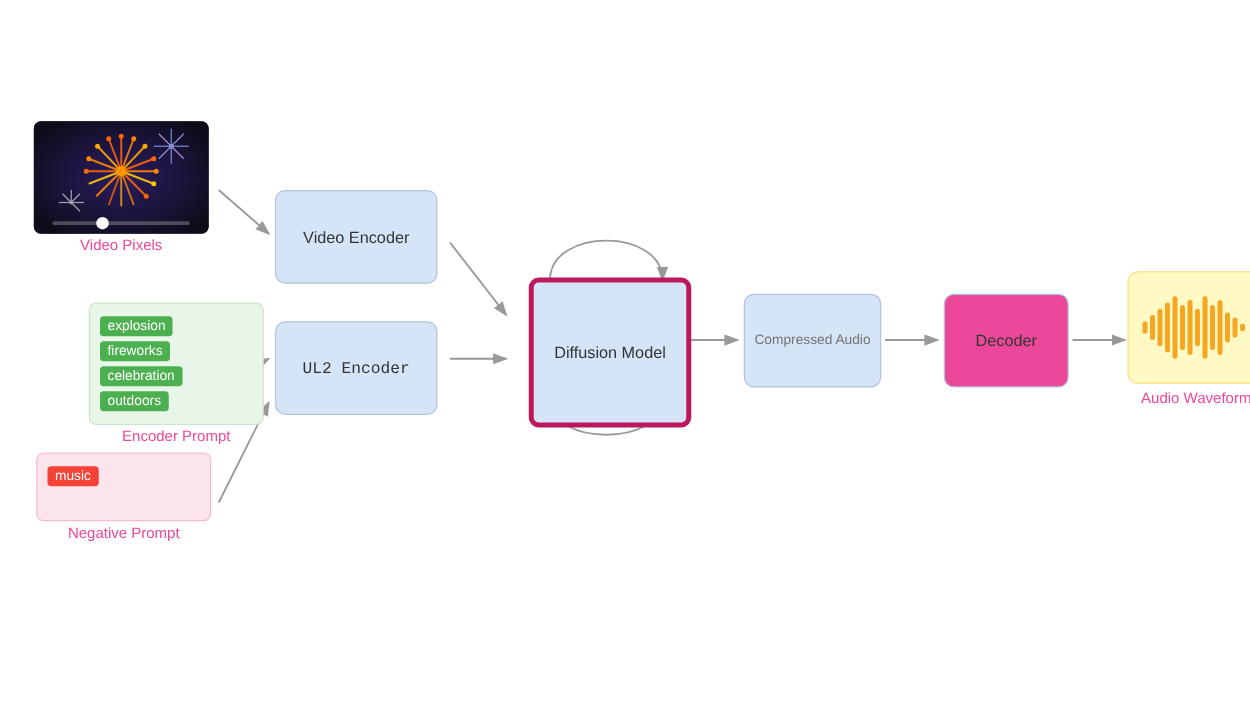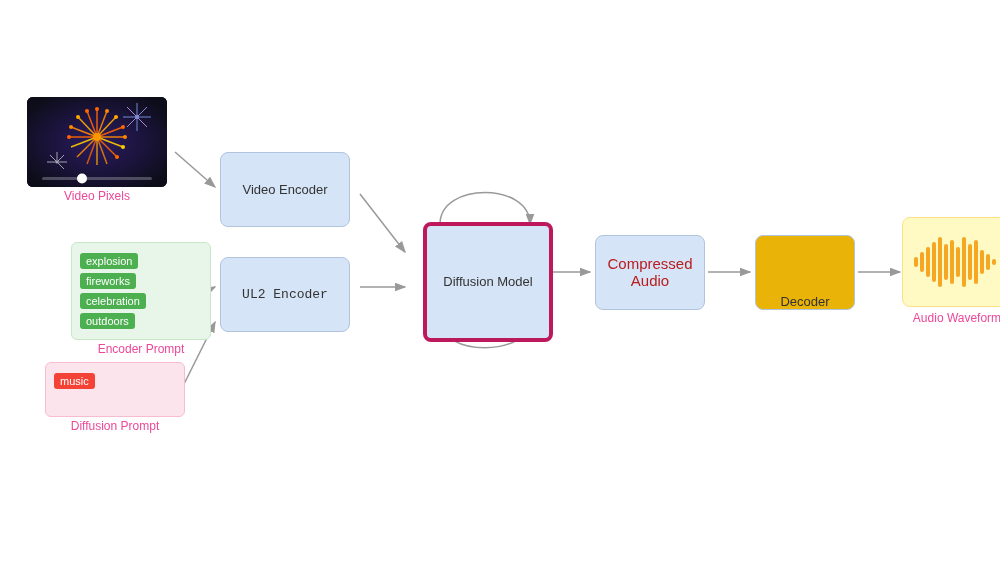--- a/index.html
+++ b/index.html
@@ -96,34 +96,34 @@
     
     .compressed-box {
       width: 110px;
       height: 75px;
       background: #d6e4f7;
       border: 1px solid #b0c4de;
       border-radius: 8px;
       display: flex;
       align-items: center;
       justify-content: center;
-      font-size: 15px;
-      color: #b91c1c;
+      font-size: 11px;
+      color: #737373;
       text-align: center;
     }
 
     
     .decoder-box {
       width: 100px;
       height: 75px;
-      background: #eab308;
+      background: #ec4899;
       border: 1px solid #b0c4de;
       border-radius: 8px;
       display: flex;
-      align-items: flex-end;
+      align-items: center;
       justify-content: center;
       font-size: 13px;
       color: #333;
       text-align: center;
     }
 
     
     .audio-waveform-box {
       width: 110px;
       height: 90px;
@@ -272,25 +272,25 @@
   <div class="pos-absolute" style="left:7px; top:200px;padding-left:44px;">
     <div class="positive-prompt-box">
       <span class="tag tag-green">explosion</span>
       <span class="tag tag-green">fireworks</span>
       <span class="tag tag-green">celebration</span>
       <span class="tag tag-green">outdoors</span>
     </div>
     <div class="input-label">Encoder Prompt</div>
   </div>
 
-  <div class="pos-absolute" style="left:25px; top:320px;">
+  <div class="pos-absolute" style="left:9px; top:320px;">
     <div class="negative-prompt-box">
       <span class="tag tag-red">music</span>
     </div>
-    <div class="input-label">Diffusion Prompt</div>
+    <div class="input-label">Negative Prompt</div>
   </div>
 
   <div class="pos-absolute encoder-box" style="left:200px; top:110px;justify-content:center;">
     <span>Video Encoder</span>
   </div>
 
   <div class="pos-absolute encoder-box" style="left:200px; top:215px;font-family:Liberation Mono, monospace;">
     <span>UL2 Encoder</span>
   </div>
 

